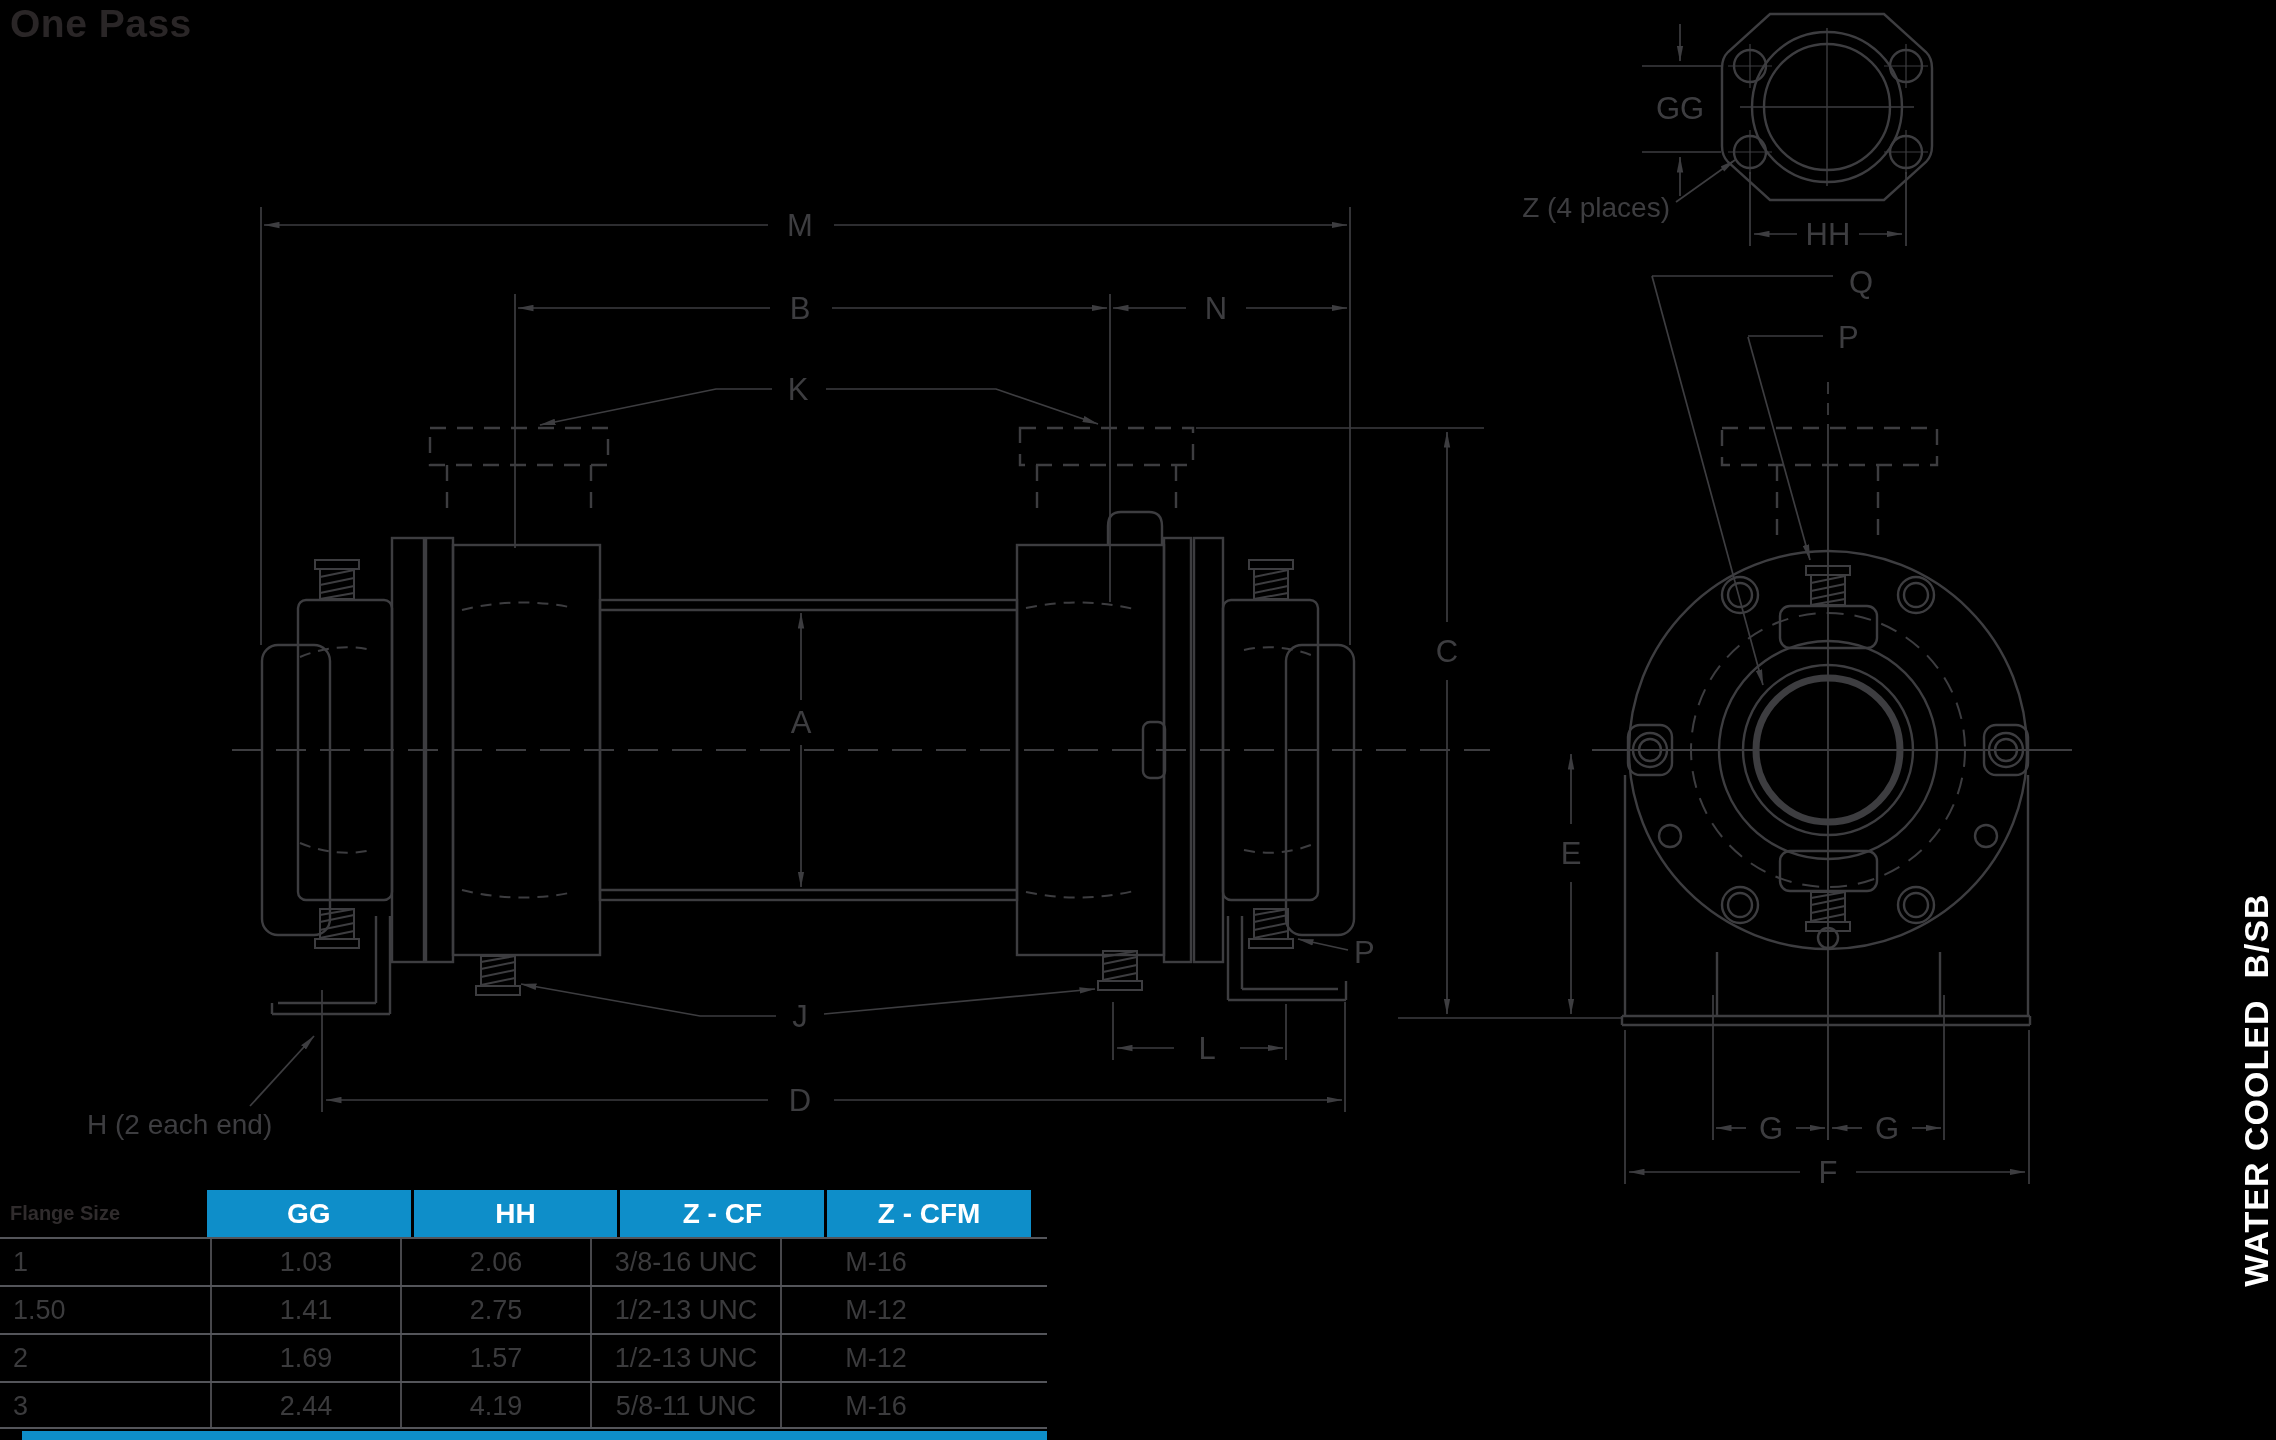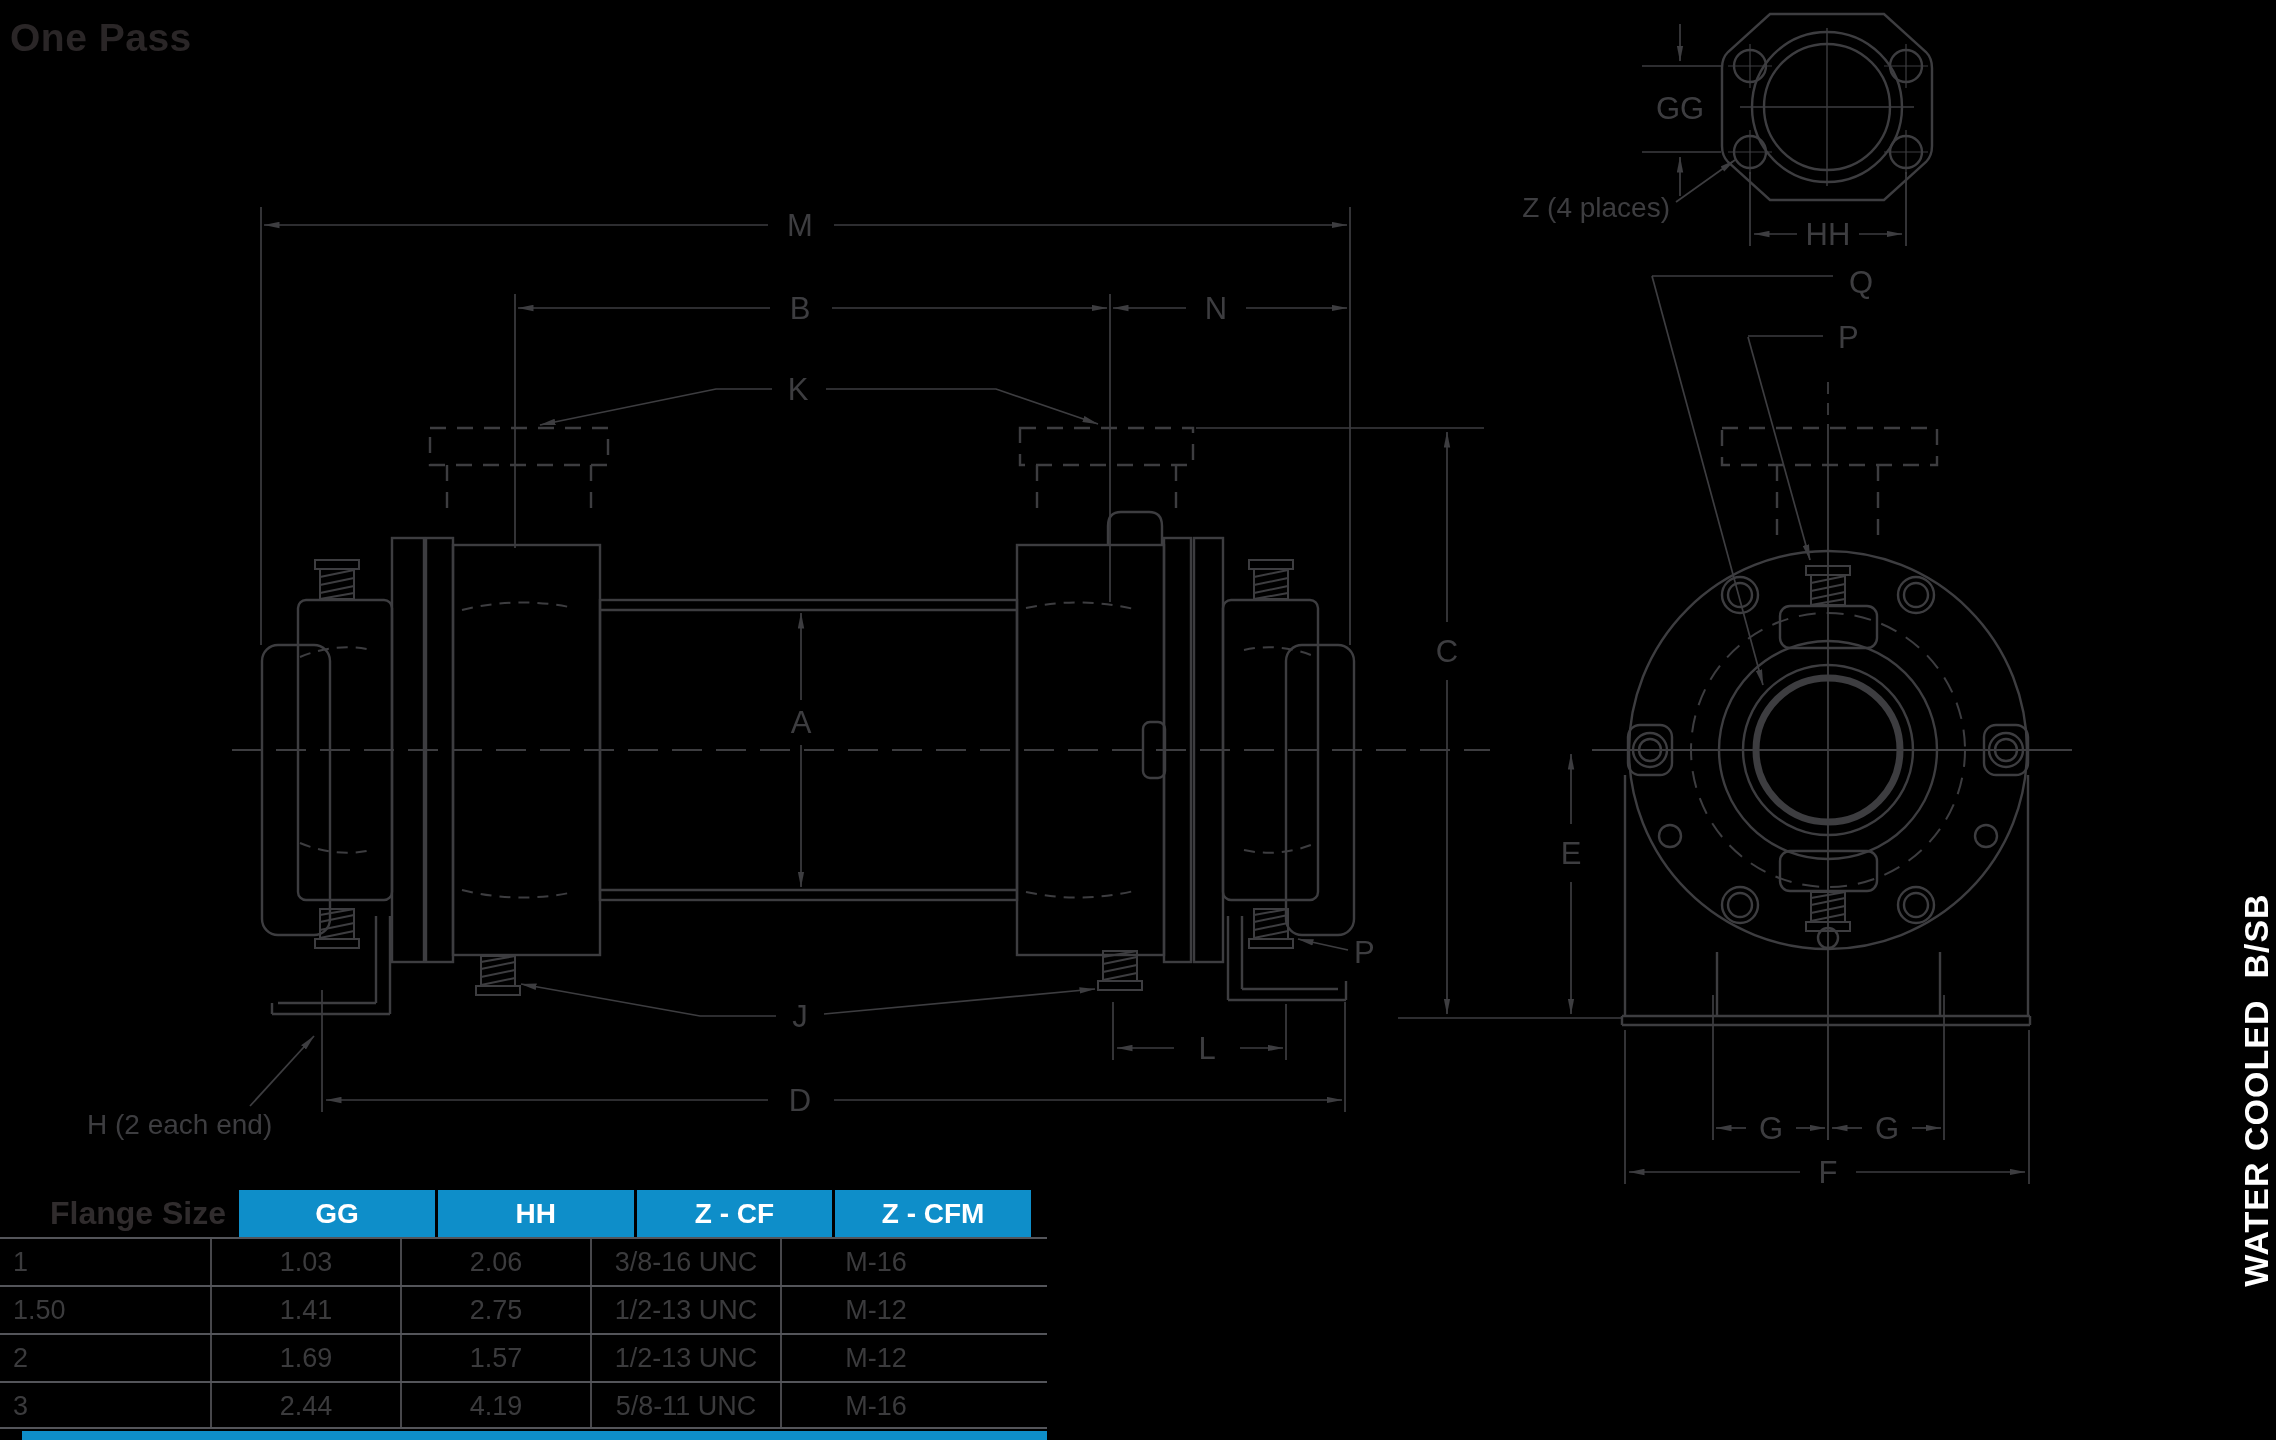--- a/index.html
+++ b/index.html
@@ -1,29 +1,29 @@
 <!DOCTYPE html>
 <html><head>
 <meta charset="utf-8">
 <style>
   * { margin:0; padding:0; box-sizing:border-box; }
   html,body { background:#000; width:2276px; height:1440px; overflow:hidden;
               font-family:"Liberation Sans", sans-serif; }
   #stage { position:relative; width:2276px; height:1440px; background:#000; }
 
-  #page-title { position:absolute; left:10px; top:16px; font-size:39px; font-weight:bold;
+  #page-title { position:absolute; left:10px; top:2px; font-size:39px; font-weight:bold;
                 color:#2a2627; letter-spacing:0.5px; }
 
   #drawing-svg { position:absolute; left:0; top:0; }
 
   
   #spec-table { position:absolute; left:0; top:1190px; width:1047px; color:#3b3b3d; }
   .t-head { display:flex; height:47px; }
-  .t-rowheader { width:210px; font-weight:bold; font-size:32px; color:#302c2d;
-                 line-height:47px; padding-left:10px;margin-left:40px; }
+  .t-rowheader { width:210px; font-weight:bold; font-size:20px; color:#302c2d;
+                 line-height:47px; padding-left:10px; }
   .t-h { width:207px; margin-right:3px; background:#0e8ec9; color:#fff; font-weight:bold;
          font-size:28px; text-align:center; line-height:47px; }
   .t-h:last-child { margin-right:16px; }
   .t-row { display:flex; height:48px; border-top:2px solid #54555a; font-size:27px; }
   .t-row:last-child { border-bottom:2px solid #54555a; }
   .t-c { width:190px; text-align:center; line-height:46px; border-left:2px solid #47474b; }
   .t-size { width:210px; text-align:left; padding-left:13px; line-height:46px; border-left:none; }
   #table-bottom-bar { position:absolute; left:22px; top:1431px; width:1025px; height:9px;
                       background:#0e8ec9; }
 

